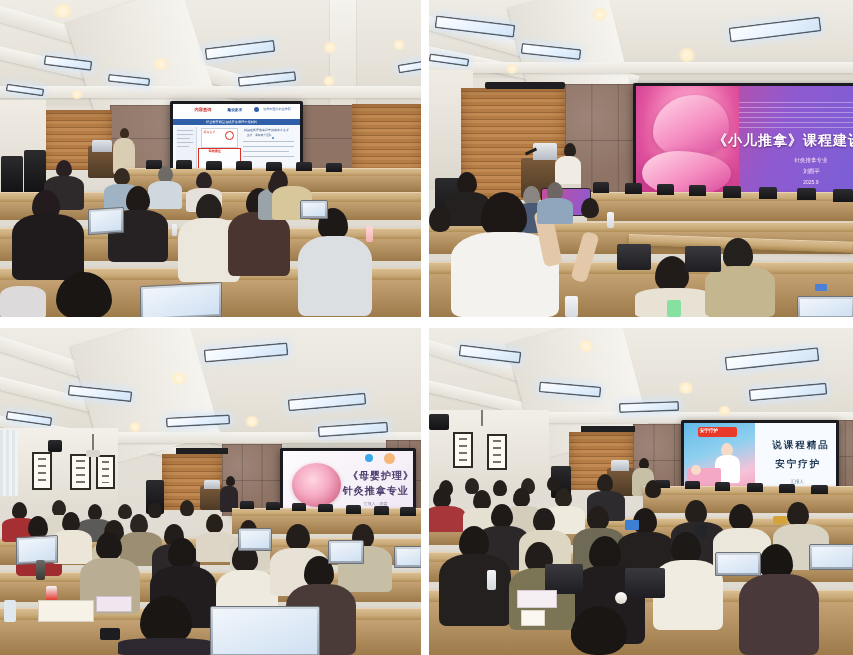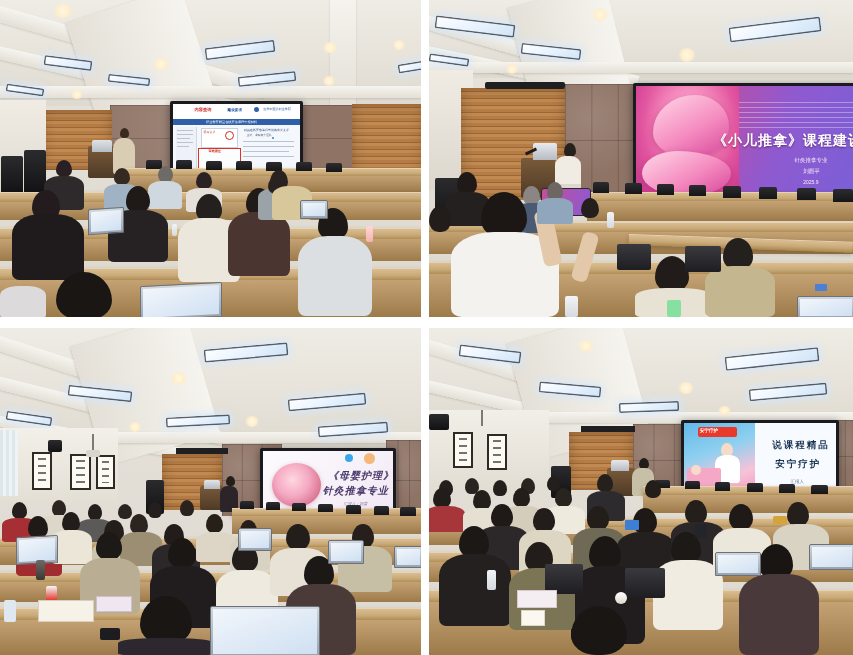--- a/index.html
+++ b/index.html
@@ -357,21 +357,21 @@
       <div class="frame" style="left:96px;top:127px;width:15px;height:30px;"></div>
       <div class="speakerbox" style="left:48px;top:112px;width:14px;height:12px;"></div>
       <div style="position:absolute;left:92px;top:106px;width:2px;height:18px;background:#7e7a72;"></div>
       <div style="position:absolute;left:86px;top:122px;width:14px;height:7px;background:#d9d5cc;border-radius:2px;"></div>
 
       <div class="wood-slats" style="left:162px;top:126px;width:60px;height:56px;"></div>
       <div class="stone" style="left:222px;top:116px;width:60px;height:72px;"></div>
       <div class="stone" style="left:386px;top:112px;width:35px;height:80px;"></div>
       <div style="position:absolute;left:176px;top:120px;width:52px;height:6px;background:#1f1f22;"></div>
 
-      <div class="screen" style="left:260px;top:120px;width:130px;height:68px;font-style:italic;">
+      <div class="screen" style="left:280px;top:120px;width:130px;height:68px;">
         <div class="slide s3">
           <div class="heart" style="left:7%;top:17%;width:38%;height:66%;"></div>
           <div class="dotblue" style="left:63%;top:4%;width:8px;height:8px;"></div>
           <div class="dotorange" style="left:78%;top:3%;width:11px;height:11px;"></div>
           <div class="dotblue" style="left:7%;top:84%;width:6px;height:6px;"></div>
           <div class="dotgreen" style="left:15%;top:86%;width:6px;height:6px;"></div>
           <div class="slide-title" style="left:50%;top:26%;font-size:10px;letter-spacing:1px;">《母婴护理》</div>
           <div class="slide-title" style="left:46%;top:49%;font-size:10px;letter-spacing:1px;">针灸推拿专业</div>
           <div class="slide-sub" style="left:62%;top:74%;font-size:4px;">汇报人：姚蕾</div>
         </div>

